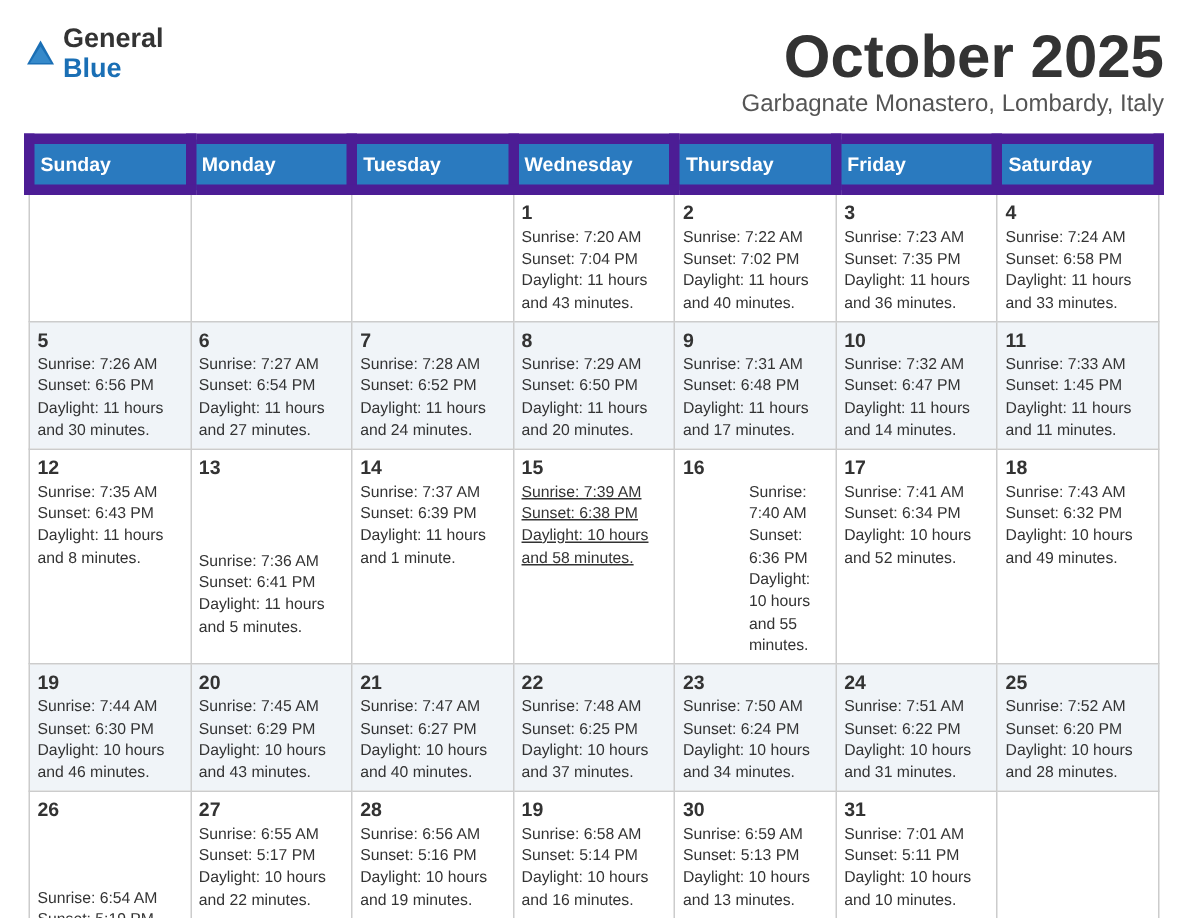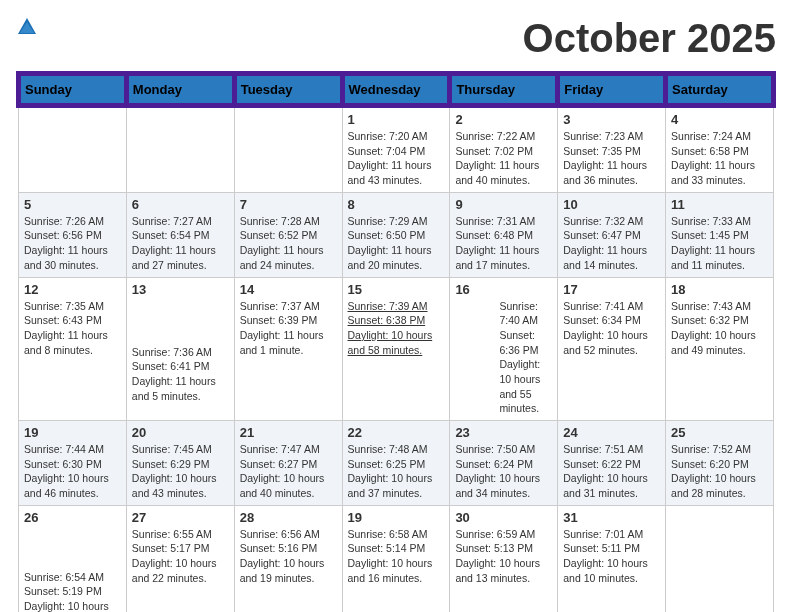--- a/index.html
+++ b/index.html
@@ -44,26 +44,26 @@
       font-size: 16px;
       color: #555;
     }
     table {
       width: 100%;
       border-collapse: collapse;
       font-size: 11px;
     }
     thead tr th {
       background-color: #2a7abf;
-      color: #000000;
+      color: #ffffff;
       padding: 6px 4px;
       text-align: left;
       font-size: 13px;
       font-weight: bold;
-      border: 5px solid #4c1d95;
+      border: 7px solid #4c1d95;
     }
     tbody tr td {
       border: 1px solid #ccc;
       vertical-align: top;
       padding: 4px 5px;
       height: 80px;
       width: 107px;
       color: #333;
     }
     .day-num {
@@ -89,23 +89,28 @@
   </style>
 </head>
 <body>
 
 <div class="header-area">
   <div class="logo">
     <svg class="logo-icon" viewBox="0 0 22 22">
       <polygon points="11,2 20,18 2,18" fill="#1a6fb5"></polygon>
       <polygon points="11,6 18,17 4,17" fill="#4fa3e0" opacity="0.5"></polygon>
     </svg>
+    <div class="logo-text">
+      <span class="logo-general">General</span><br>
+      <span class="logo-blue">Blue</span>
+    </div>
   </div>
   <div class="title-area">
     <div class="month-title">October 2025</div>
+    <div class="location-title">Garbagnate Monastero, Lombardy, Italy</div>
   </div>
 </div>
 
 <table>
   <thead>
     <tr>
       <th>Sunday</th>
       <th>Monday</th>
       <th>Tuesday</th>
       <th>Wednesday</th>

